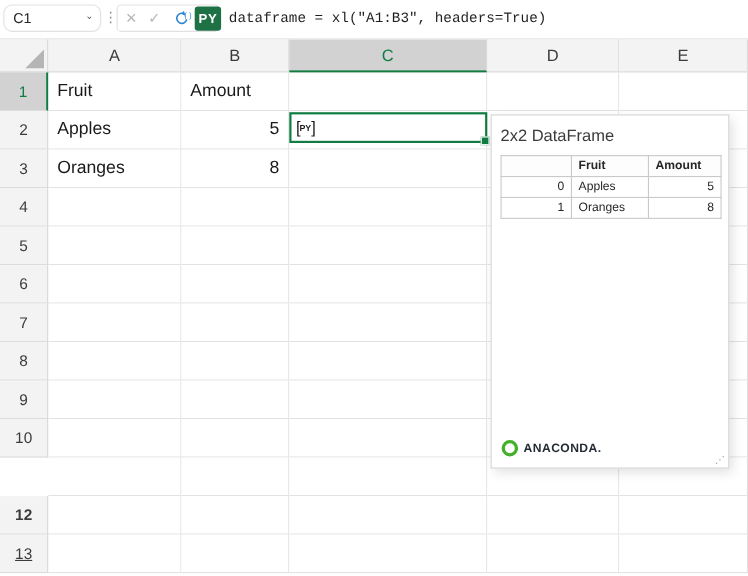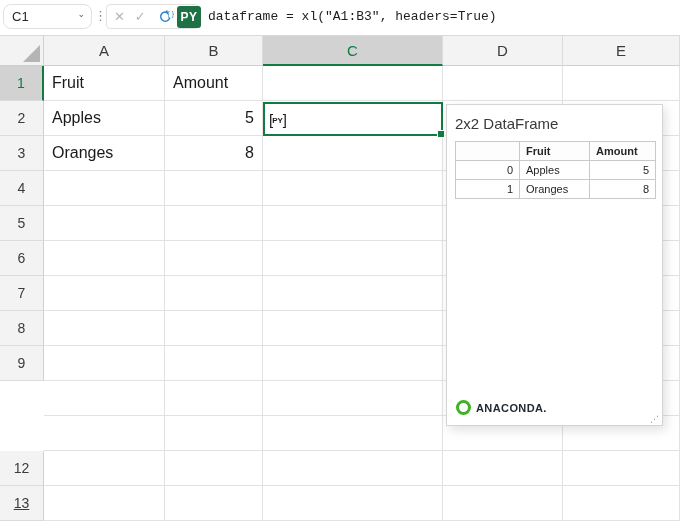--- a/index.html
+++ b/index.html
@@ -66,21 +66,21 @@
   .row-hdr.sel{background:#d2d2d2;color:#107c41;border-right:2px solid #107c41;}
   .cell{
     position:absolute;height:35px;background:#fff;box-sizing:border-box;
     border-right:1px solid #e2e2e2;border-bottom:1px solid #e2e2e2;
     font-size:16px;color:#1a1a1a;display:flex;align-items:center;
     padding:0 8px;white-space:nowrap;overflow:hidden;
   }
   .cell.num{justify-content:flex-end;}
   
   #sel{
-    position:absolute;left:263px;top:102px;width:180px;height:34px;box-sizing:border-box;
+    position:absolute;left:263px;top:102px;width:180px;height:28px;box-sizing:border-box;
     border:2px solid #107c41;background:#fff;display:flex;align-items:center;
     padding:0 4px;font-size:16px;color:#1a1a1a;white-space:nowrap;
   }
   #sel .pybr{font-size:15px;color:#1a1a1a;letter-spacing:-1px;margin-right:3px;}
   #sel .pyin{font-size:8px;font-weight:bold;letter-spacing:0;position:relative;top:-2px;}
   .fillhandle{
     position:absolute;right:-4px;bottom:-4px;width:6px;height:6px;
     background:#107c41;border:1px solid #fff;
   }
   
@@ -188,31 +188,32 @@
     <div class="cell" style="left: 165px; top: 275px; width: 98px;"></div>
     <div class="cell" style="left: 263px; top: 275px; width: 180px;"></div>
     <div class="cell" style="left: 443px; top: 275px; width: 120px;"></div>
     <div class="cell" style="left: 563px; top: 275px; width: 117px;"></div>
     <div class="row-hdr" style="top: 310px;">9</div>
     <div class="cell" style="left: 44px; top: 310px; width: 121px;"></div>
     <div class="cell" style="left: 165px; top: 310px; width: 98px;"></div>
     <div class="cell" style="left: 263px; top: 310px; width: 180px;"></div>
     <div class="cell" style="left: 443px; top: 310px; width: 120px;"></div>
     <div class="cell" style="left: 563px; top: 310px; width: 117px;"></div>
+    <div class="row-hdr" style="top: 345px;">10</div>
     <div class="cell" style="left: 44px; top: 345px; width: 121px;"></div>
     <div class="cell" style="left: 165px; top: 345px; width: 98px;"></div>
     <div class="cell" style="left: 263px; top: 345px; width: 180px;"></div>
     <div class="cell" style="left: 443px; top: 345px; width: 120px;"></div>
     <div class="cell" style="left: 563px; top: 345px; width: 117px;"></div>
     <div class="cell" style="left: 44px; top: 380px; width: 121px;"></div>
     <div class="cell" style="left: 165px; top: 380px; width: 98px;"></div>
     <div class="cell" style="left: 263px; top: 380px; width: 180px;"></div>
     <div class="cell" style="left: 443px; top: 380px; width: 120px;"></div>
     <div class="cell" style="left: 563px; top: 380px; width: 117px;"></div>
-    <div class="row-hdr" style="top: 415px;">12</div>
+    <div class="row-hdr" style="top: 415px; font-weight: bold;">12</div>
     <div class="cell" style="left: 44px; top: 415px; width: 121px;"></div>
     <div class="cell" style="left: 165px; top: 415px; width: 98px;"></div>
     <div class="cell" style="left: 263px; top: 415px; width: 180px;"></div>
     <div class="cell" style="left: 443px; top: 415px; width: 120px;"></div>
     <div class="cell" style="left: 563px; top: 415px; width: 117px;"></div>
     <div class="row-hdr" style="top: 450px; text-decoration: underline;">13</div>
     <div class="cell" style="left: 44px; top: 450px; width: 121px;"></div>
     <div class="cell" style="left: 165px; top: 450px; width: 98px;"></div>
     <div class="cell" style="left: 263px; top: 450px; width: 180px;"></div>
     <div class="cell" style="left: 443px; top: 450px; width: 120px;"></div>

